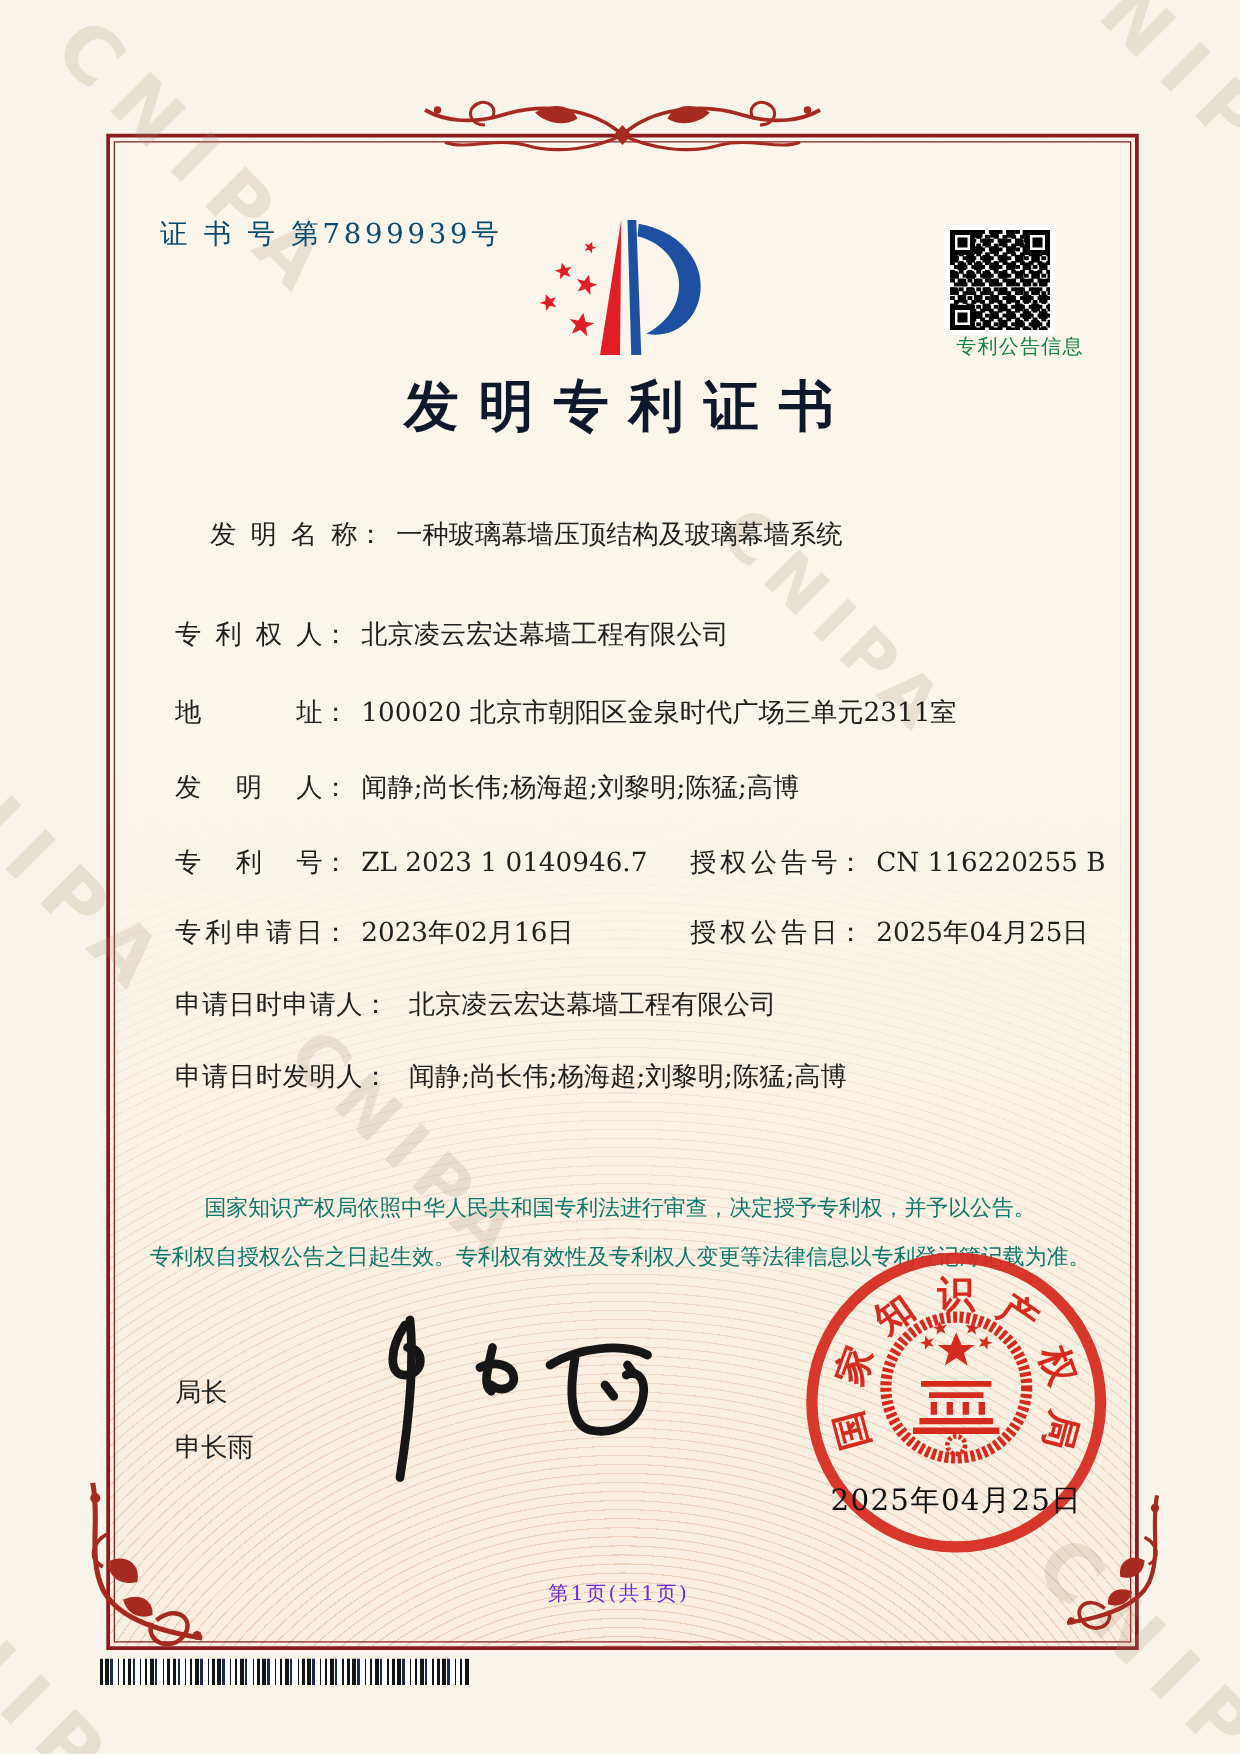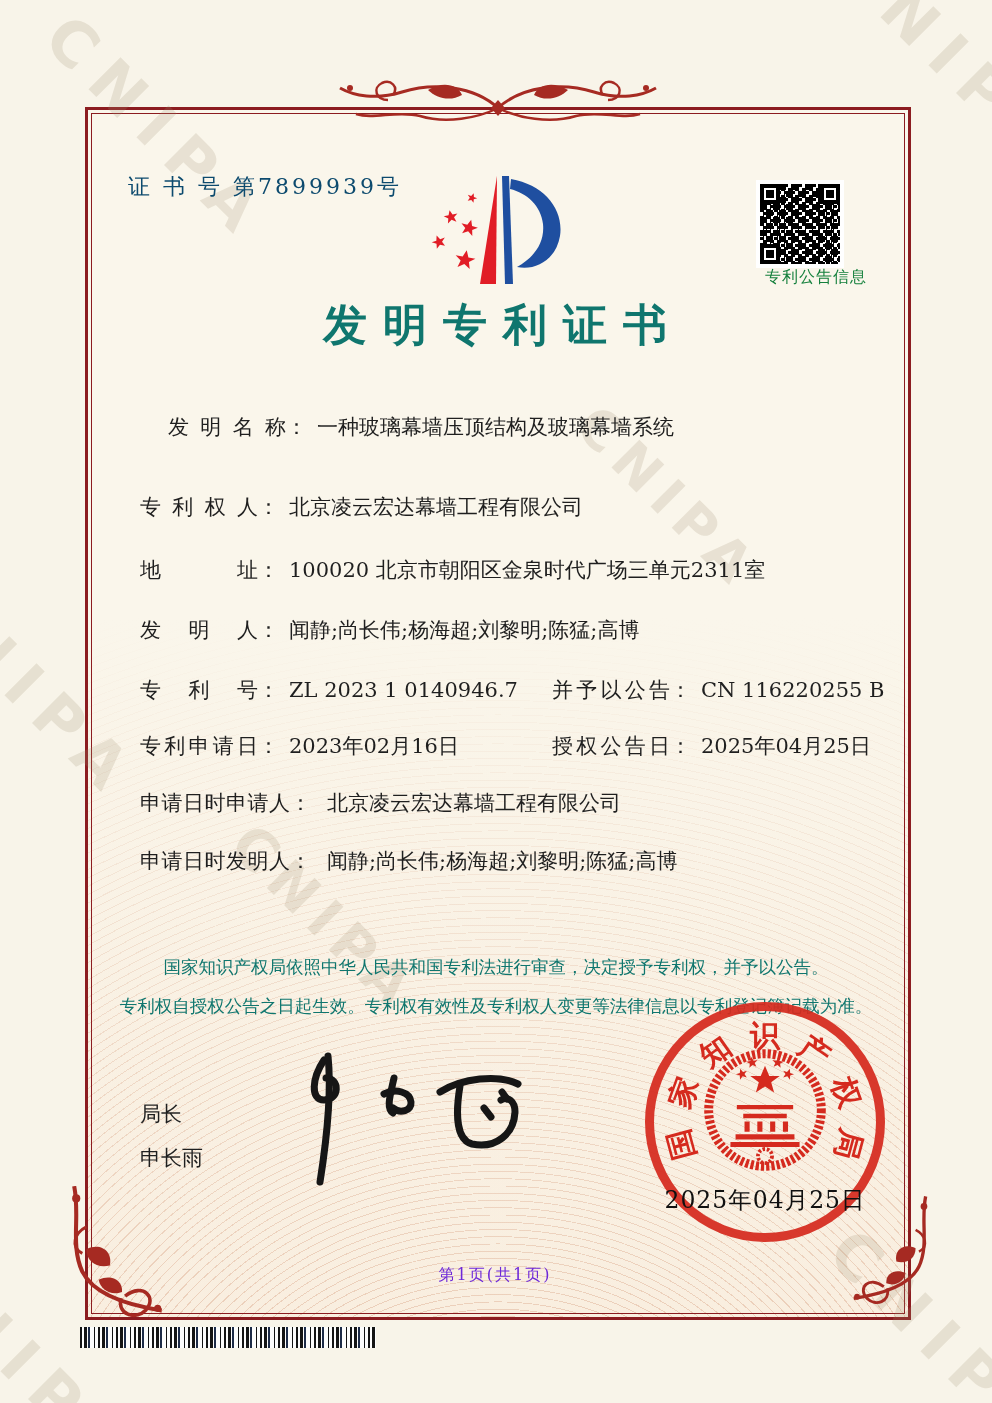--- a/index.html
+++ b/index.html
@@ -34,21 +34,21 @@
   
   .orn{position:absolute; z-index:3;}
   .orn-top{left:330px; top:78px; width:336px; height:54px;}
   .orn-bl{left:64px;  top:1186px; width:112px; height:148px;}
   .orn-br{left:842px; top:1186px; width:92px;  height:142px;}
   
   .cert-no{position:absolute; left:128px; top:172px; font-size:22px; letter-spacing:3px; color:#0c4a6e; z-index:4;text-align:center;}
   .logo{position:absolute; left:423px; top:162px; width:152px; height:132px; z-index:4;}
   .title{
     position:absolute; left:85px; top:296px; width:820px; text-align:center;
-    font-size:44px; font-weight:bold; letter-spacing:16px; text-indent:16px; color:#0f766e; z-index:4;
+    font-size:44px; font-weight:bold; letter-spacing:16px; text-indent:16px; color:#0f172a; z-index:4;
   }
   .qr-wrap{position:absolute; left:756px; top:180px; width:88px; height:88px; background:#fff; padding:4px; box-sizing:border-box; z-index:4;}
   .qr{
     position:relative; width:100%; height:100%; background:#fff;
     background-image:
       repeating-conic-gradient(#000 0 25%, transparent 0 50%, #000 0 75%, transparent 0 100%),
       repeating-conic-gradient(#000 0 25%, #fff 0 50%, #000 0 75%, #fff 0 100%);
     background-size:13px 13px, 7px 7px;
   }
   .finder{position:absolute; width:20px; height:20px; background:#fff; border:4px solid #000; box-sizing:border-box;}
@@ -207,21 +207,21 @@
   </div>
   <div class="row r3">
     <span class="lab">地址</span><span class="colon">：</span><span>100020 北京市朝阳区金泉时代广场三单元2311室</span>
   </div>
   <div class="row r4">
     <span class="lab">发明人</span><span class="colon">：</span><span>闻静;尚长伟;杨海超;刘黎明;陈猛;高博</span>
   </div>
   <div class="row r5">
     <span class="lab">专利号</span><span class="colon">：</span><span>ZL 2023 1 0140946.7</span>
     <span class="col2">
-      <span class="lab">并予以公告</span><span class="colon">：</span><span>CN 116220255 B</span>
+      <span class="lab">授权公告号</span><span class="colon">：</span><span>CN 116220255 B</span>
     </span>
   </div>
   <div class="row r6">
     <span class="lab">专利申请日</span><span class="colon">：</span><span>2023年02月16日</span>
     <span class="col2">
       <span class="lab">授权公告日</span><span class="colon">：</span><span>2025年04月25日</span>
     </span>
   </div>
   <div class="row r7">
     <span class="lab-wide">申请日时申请人</span><span class="colon colon-wide">：</span><span>北京凌云宏达幕墙工程有限公司</span>

